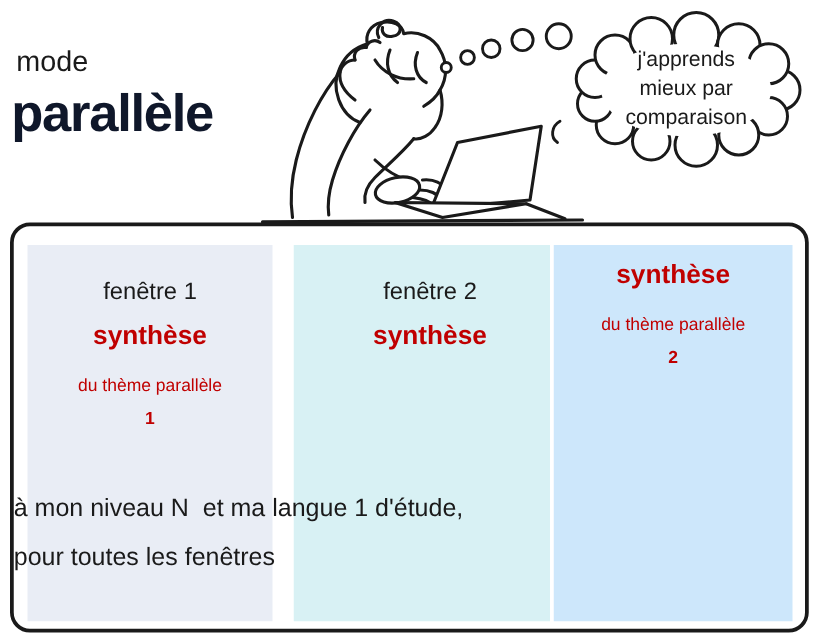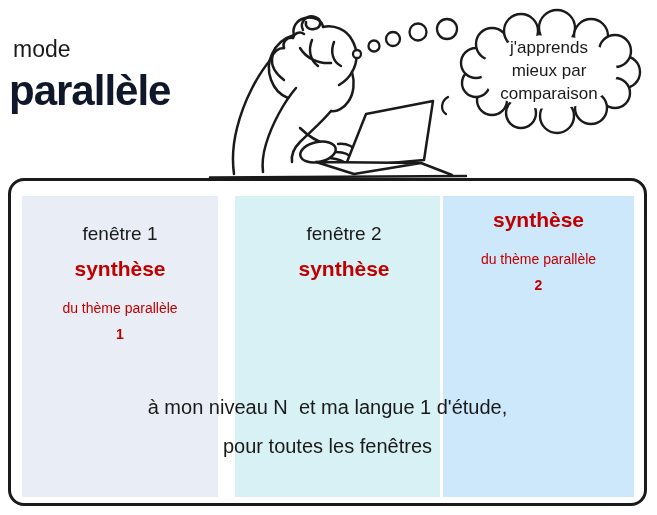--- a/index.html
+++ b/index.html
@@ -22,21 +22,21 @@
   .window.w1{left:11px;width:196px;}
   .window.w2{left:224px;width:192px;}
   .window.w3{left:432px;width:191px;}
 
   .window-title{margin-top:27px;font-size:19px;color:#1a1a1a;}
   .window-heading{margin-top:12px;font-size:21px;font-weight:700;}
   .window-subtitle{margin-top:14px;font-size:14px;line-height:26px;}
   .subtitle-line2{font-weight:700;}
   .window.w2 .subtitle-line2{font-weight:400;}
 
-  .footer{position:absolute;left:0;top:215px;width:100%;text-align:center;font-size:20px;color:#1a1a1a;}
+  .footer{position:absolute;left:0;top:215px;width:100%;font-size:20px;color:#1a1a1a;}
   .footer-line{white-space:pre-wrap;}
   .footer-line.l2{margin-top:16px;}
 </style>
 </head>
 <body>
 
 <div class="stage">
 
   <div class="mode-label">mode</div>
   <div class="mode-value" style="color: #0f172a;">parallèle</div>

